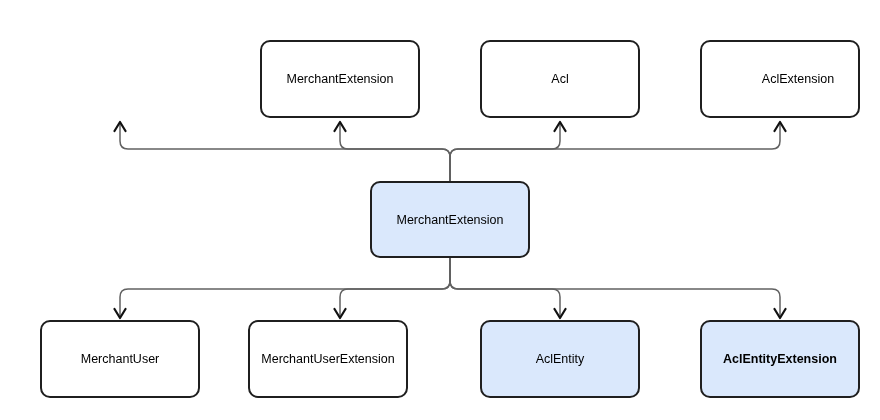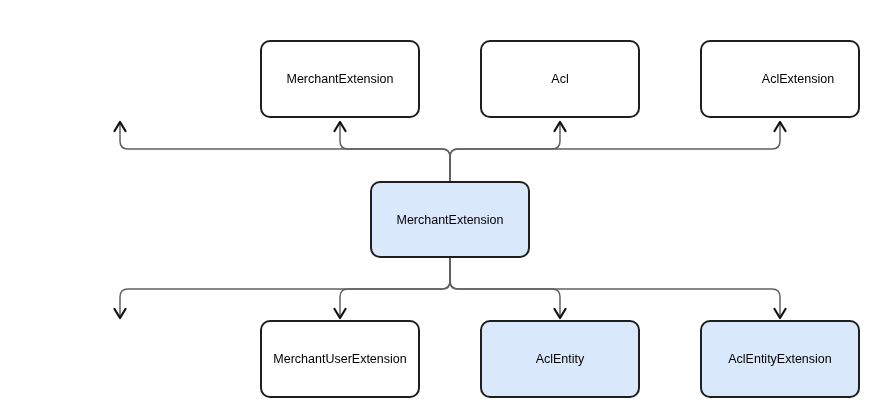--- a/index.html
+++ b/index.html
@@ -36,23 +36,23 @@
   .node.highlight { background: #dae8fc; }
   
   .pos-merchant            { left: 40px;  top: 40px; }
   .pos-merchant-extension  { left: 260px; top: 40px; }
   .pos-acl                 { left: 480px; top: 40px; }
   .pos-acl-extension       { left: 700px; top: 40px; padding-left: 44px; }
   
   .pos-portal              { left: 370px; top: 181px; height: 77px; }
   
   .pos-merchant-user           { left: 40px;  top: 320px; }
-  .pos-merchant-user-extension { left: 260px; top: 320px; align-items: center; }
+  .pos-merchant-user-extension { left: 248px; top: 320px; align-items: center; }
   .pos-acl-entity              { left: 480px; top: 320px; text-align: center; }
-  .pos-acl-entity-extension    { left: 700px; top: 320px; }
+  .pos-acl-entity-extension    { left: 700px; top: 320px; font-weight: bold; }
 </style>
 </head>
 <body>
 
 <div class="canvas">
 
   <svg class="edges" viewBox="0 0 880 420" xmlns="http://www.w3.org/2000/svg">
     <defs>
       <marker id="arrow" markerWidth="16" markerHeight="16" refX="11" refY="7" orient="auto" markerUnits="userSpaceOnUse">
         <path d="M2,1.5 L11,7 L2,12.5" fill="none" stroke="#111111" stroke-width="2.2" stroke-linecap="round" stroke-linejoin="round"></path>
@@ -79,20 +79,23 @@
     <span>Acl</span>
   </div>
   <div class="node pos-acl-extension">
     <span>AclExtension</span>
   </div>
 
   <div class="node highlight pos-portal">
     <span>MerchantExtension</span>
   </div>
 
+  <div class="node pos-merchant-user">
+    <span>MerchantUser</span>
+  </div>
   <div class="node pos-merchant-user-extension">
     <span>MerchantUserExtension</span>
   </div>
   <div class="node highlight pos-acl-entity">
     <span>AclEntity</span>
   </div>
   <div class="node highlight pos-acl-entity-extension">
     <span>AclEntityExtension</span>
   </div>
 

